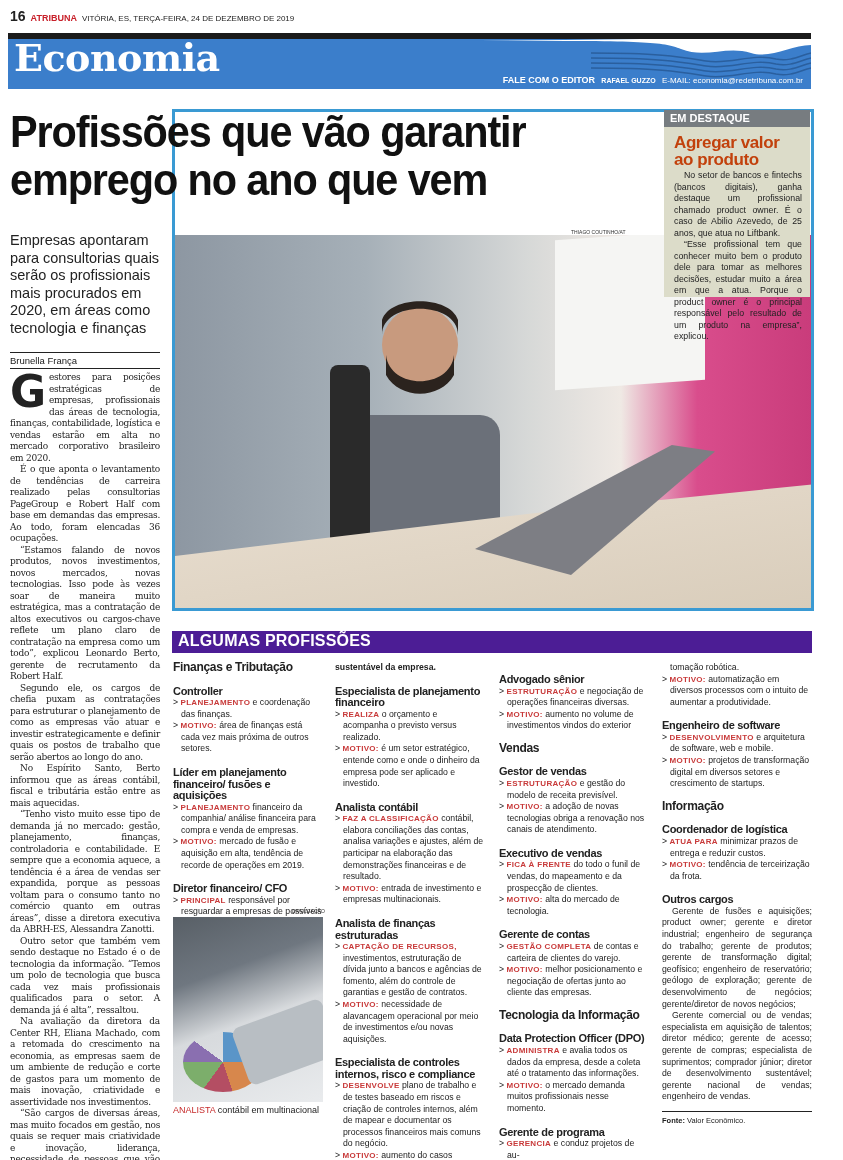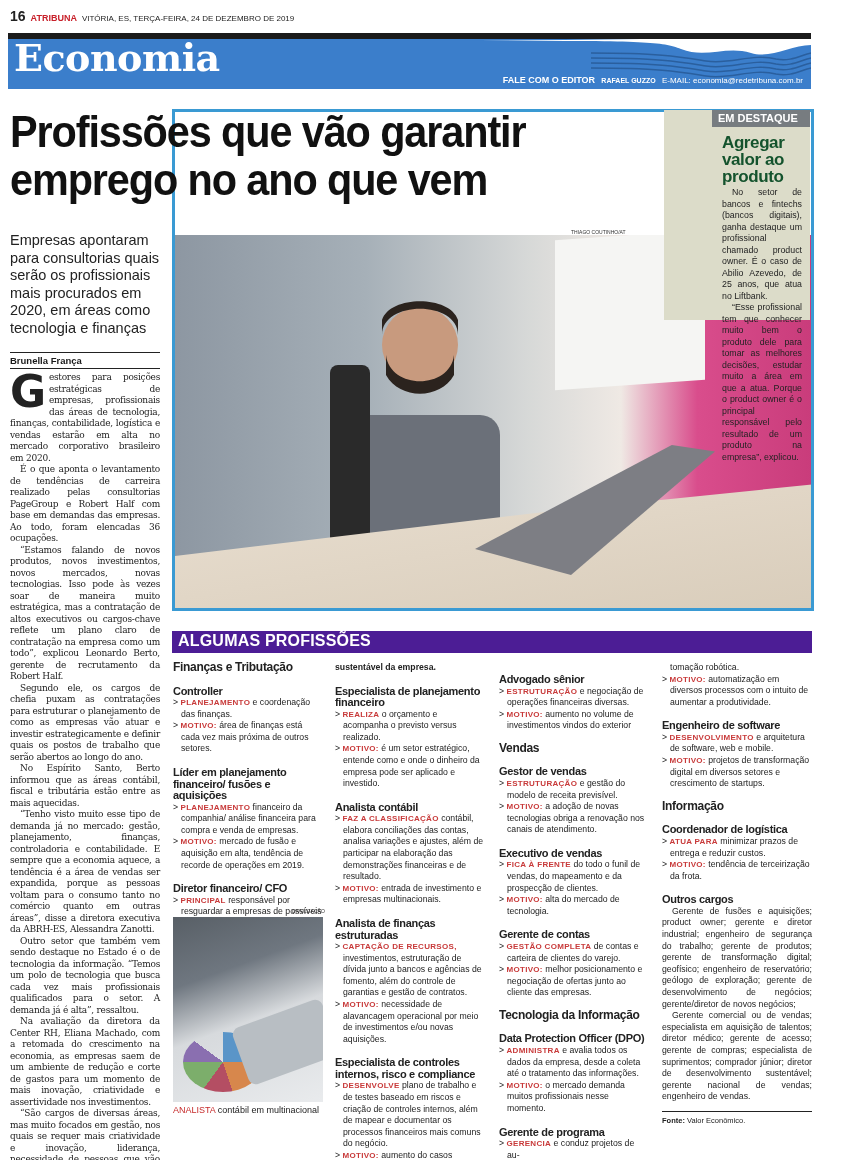--- a/index.html
+++ b/index.html
@@ -14,26 +14,26 @@
   .masthead .editor b { font-size: 9px; margin-right: 4px; }
   .masthead .editor .nm { font-weight: bold; margin-right: 4px; font-size: 7px; }
   .headline { position: absolute; left: 10px; top: 108px; font-family: "Liberation Sans", sans-serif; font-weight: bold; font-size: 45px; line-height: 48px; letter-spacing: -1.2px; color: #111; transform: scaleX(0.92); transform-origin: left; z-index: 2; width: 720px; }
   .feature-frame { position: absolute; left: 172px; top: 109px; width: 642px; height: 502px; border: 3px solid #3a9ad3; z-index: 1; }
   .photo { position: absolute; left: 175px; top: 235px; width: 637px; height: 373px; overflow: hidden; background: linear-gradient(90deg, #8d97a2 0%, #a6b0b8 30%, #d6d8d7 55%, #efe9e4 70%, #d94d8c 82%, #c93c7b 100%); }
   .photo .desk { position: absolute; left: 0; bottom: 0; width: 100%; height: 130px; background: linear-gradient(170deg, #e9dfd1, #d9cdbb); clip-path: polygon(0 60%, 60% 25%, 100% 5%, 100% 100%, 0 100%); }
   .photo .person { position: absolute; left: 155px; top: 40px; width: 180px; height: 280px; }
   .photo .board { position: absolute; left: 380px; top: 0; width: 150px; height: 150px; background: #f5f5f3; transform: skewY(-4deg); }
   .photo .laptop { position: absolute; left: 300px; top: 210px; width: 240px; height: 130px; background: #7d7e84; clip-path: polygon(0 80%, 82% 0, 100% 5%, 40% 100%); }
   .credit2 { position: absolute; left: 571px; top: 229px; font-size: 5px; color: #333; z-index: 3; }
-  .destaque { position: absolute; left: 664px; top: 110px; width: 146px; height: 210px; background: #dcdcc9; z-index: 4; padding-left: 48px; }
+  .destaque { position: absolute; left: 664px; top: 110px; width: 146px; height: 187px; background: #dcdcc9; z-index: 4; }
   .destaque .hdr { background: #777c80; color: #fff; font-weight: bold; font-size: 11px; padding: 2px 6px; height: 17px; }
-  .destaque h3 { font-size: 17px; line-height: 17px; margin: 7px 10px 2px 10px; font-weight: bold; letter-spacing: -0.4px; color: #14532d; }
+  .destaque h3 { font-size: 17px; line-height: 17px; margin: 7px 10px 2px 10px; font-weight: bold; letter-spacing: -0.4px; color: #c2410c; }
   .destaque p { font-size: 8.8px; line-height: 11.5px; margin: 0 8px 0 10px; text-indent: 10px; color: #222; text-align: justify; }
   .deck { position: absolute; left: 10px; top: 232px; width: 152px; font-size: 14.5px; line-height: 17.6px; color: #222; }
-  .byline { position: absolute; left: 10px; top: 352px; width: 150px; border-top: 1px solid #222; border-bottom: 1px solid #222; padding: 2px 0; font-size: 9.5px; font-weight: bold; }
+  .byline { position: absolute; left: 10px; top: 352px; width: 150px; border-top: 1px solid #222; border-bottom: 1px solid #222; padding: 2px 0; font-size: 9.5px; font-weight: normal; }
   .body-col { position: absolute; left: 10px; top: 372px; width: 150px; font-family: "DejaVu Serif", serif; font-size: 9px; line-height: 11.5px; color: #222; text-align: justify; letter-spacing: -0.25px; }
   .body-col p { text-indent: 10px; }
   .body-col p.first { text-indent: 0; }
   .dropcap { float: left; font-size: 44px; line-height: 36px; font-weight: bold; margin: 2px 3px 0 0; font-family: "DejaVu Sans", sans-serif; }
   .box-hdr { position: absolute; left: 172px; top: 631px; width: 640px; height: 22px; background: #4c1d95; color: #fff; font-weight: bold; font-size: 16px; padding: 1px 6px; letter-spacing: 0.2px; }
   .col { position: absolute; top: 662px; width: 150px; font-size: 8.7px; line-height: 11.6px; color: #222; }
   .col h4 { font-size: 12px; font-weight: bold; margin: 0 0 8px 0; letter-spacing: -0.3px; }
   .col h5 { font-size: 11px; font-weight: bold; margin: 12px 0 0 0; line-height: 11.5px; letter-spacing: -0.3px; }
   .col .item { margin-bottom: 11px; }
   .col .bl { padding-left: 8px; text-indent: -8px; }

